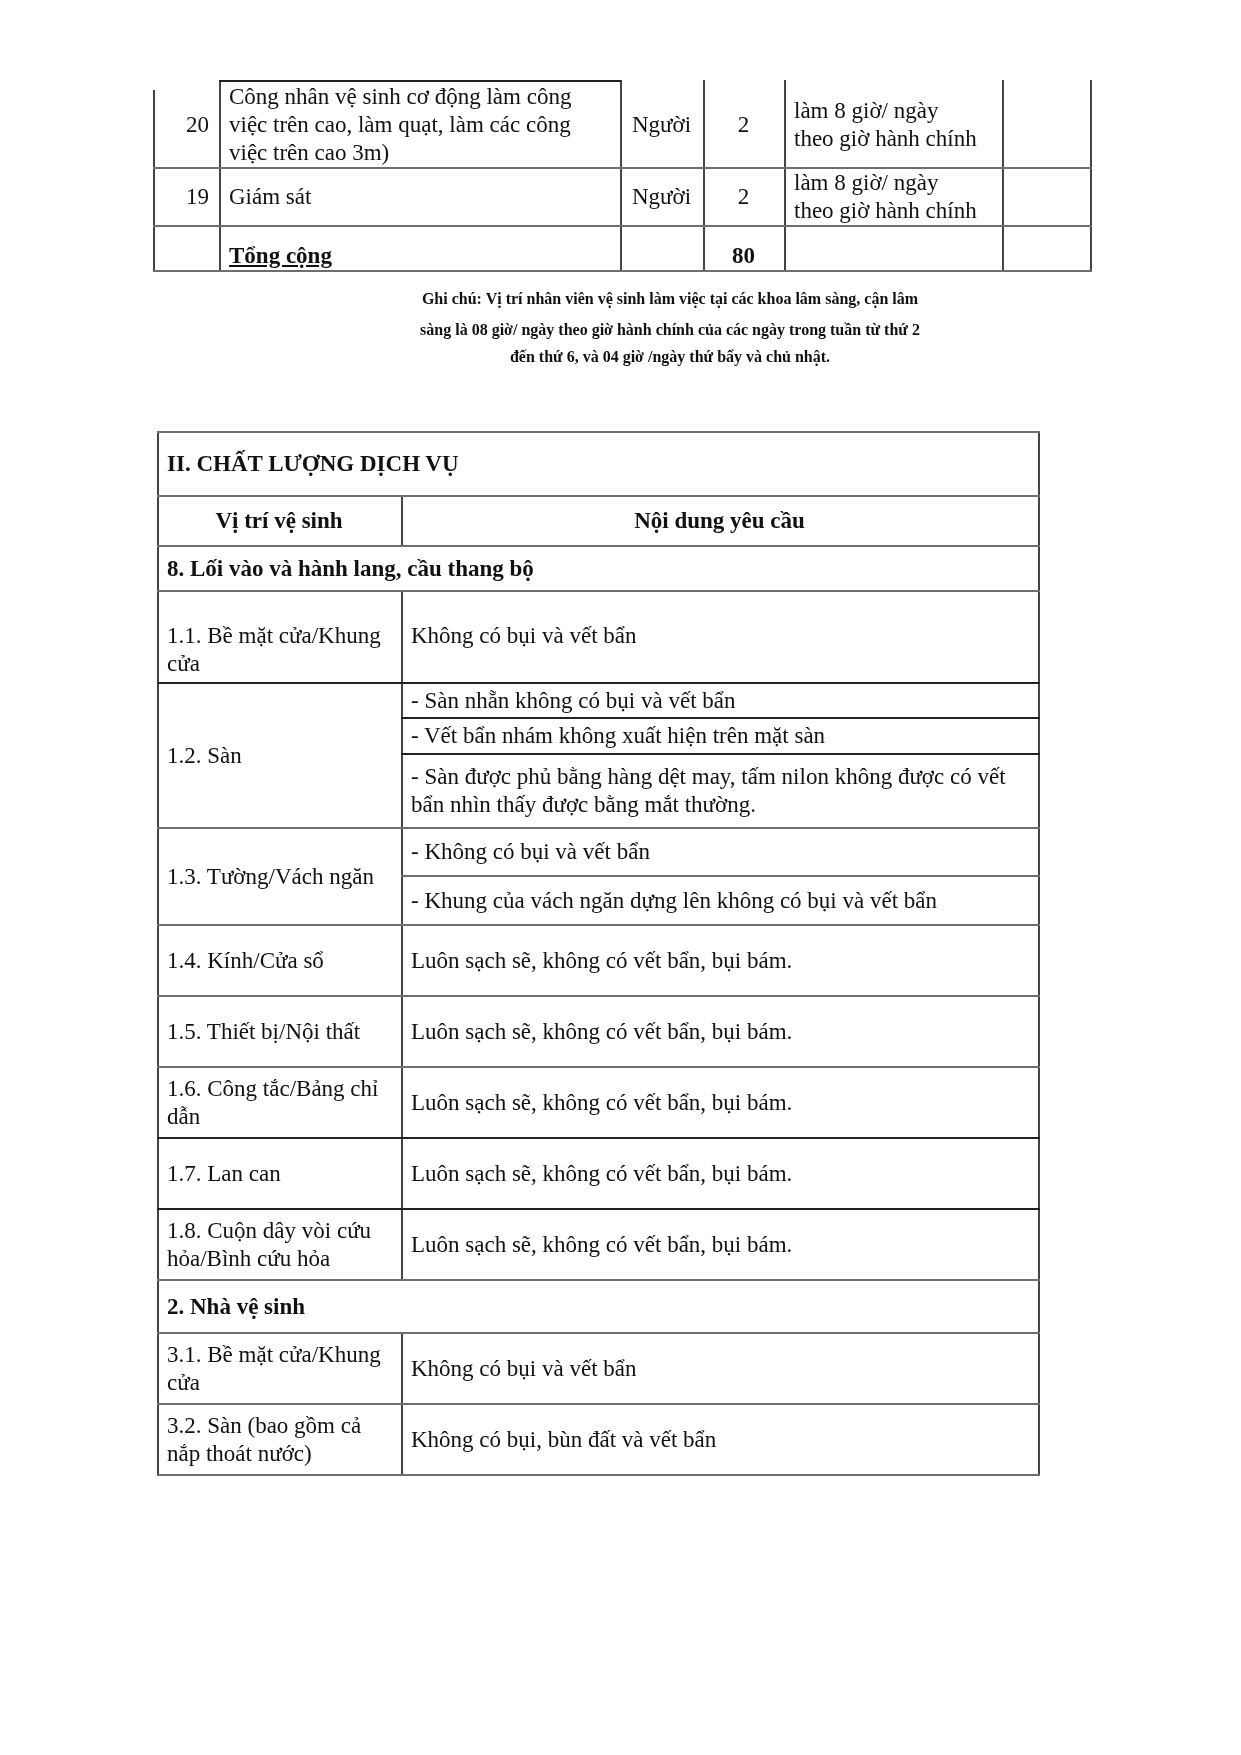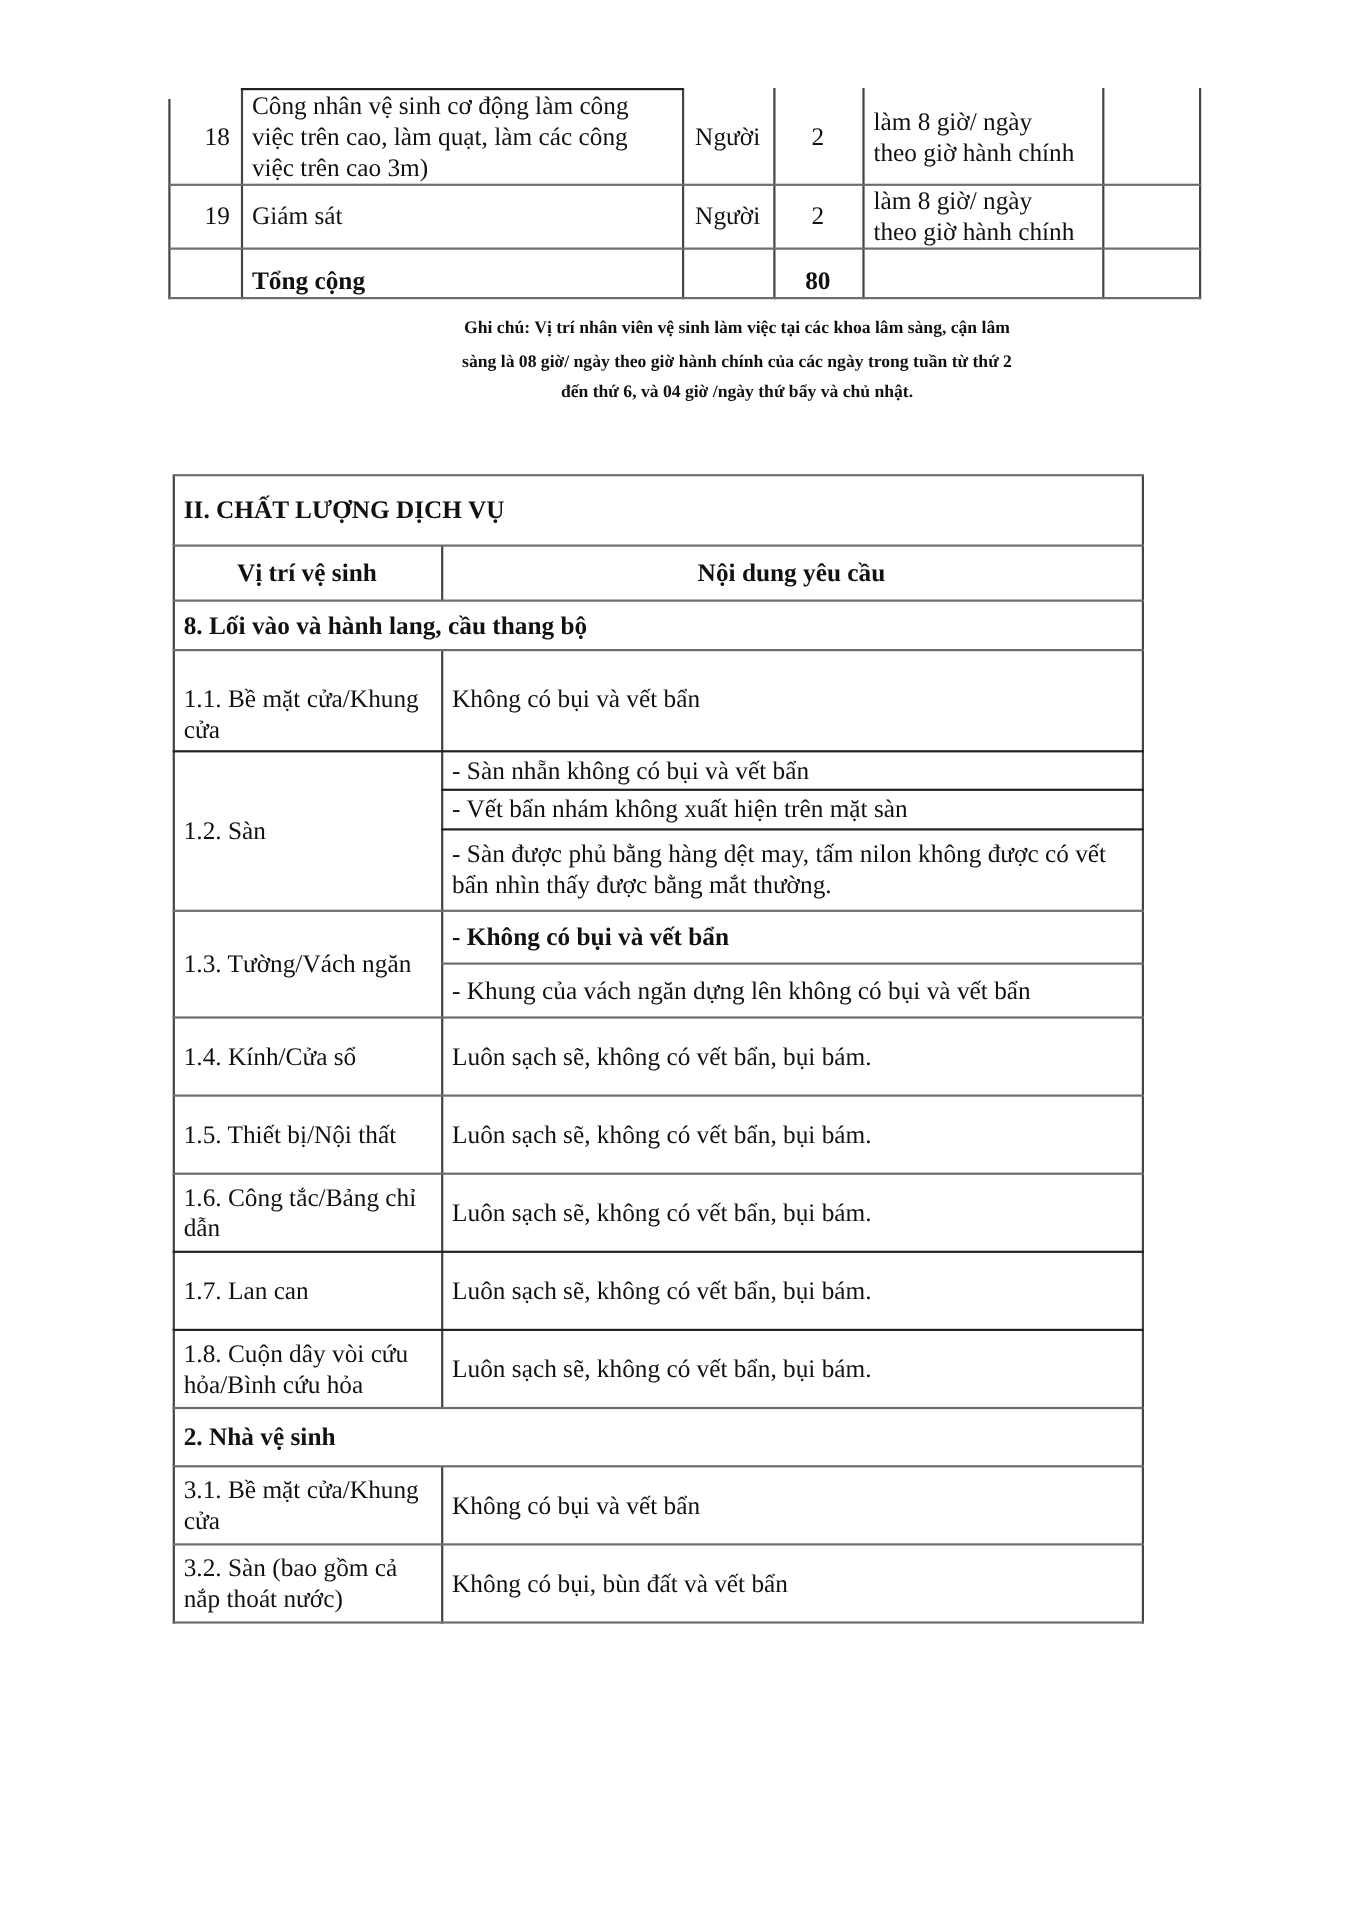--- a/index.html
+++ b/index.html
@@ -28,39 +28,39 @@
   <div class="vline" style="left:1002px; top:80px; height:192px;"></div>
   <div class="vline" style="left:1090px; top:80px; height:192px;"></div>
 
   <div class="hline dark" style="left:219px; top:80px; width:402px;"></div>
 
   <div class="hline" style="left:153px; top:167px; width:939px;"></div>
   <div class="hline" style="left:153px; top:225px; width:939px;"></div>
   <div class="hline" style="left:153px; top:270px; width:939px;"></div>
 
   <div>
-    <div class="cell right" style="left:153px; top:82px; width:66px; height:85px;">18</div>
+    <div class="cell right" style="left:153px; top:82px; width:66px; height:85px;">20</div>
     <div class="cell left" style="left:219px; top:82px; width:401px; height:85px; padding-right:8px;">Công nhân vệ sinh cơ động làm công việc trên cao, làm quạt, làm các công việc trên cao 3m)</div>
     <div class="cell center" style="left:620px; top:82px; width:83px; height:85px;">Người</div>
     <div class="cell center" style="left:703px; top:82px; width:81px; height:85px;">2</div>
     <div class="cell left" style="left:784px; top:82px; width:218px; height:85px; padding-right:20px;">làm 8 giờ/ ngày theo giờ hành chính</div>
     <div class="cell left" style="left:1002px; top:82px; width:88px; height:85px;"></div>
   </div>
 
   <div>
     <div class="cell right" style="left:153px; top:169px; width:66px; height:56px;">19</div>
     <div class="cell left" style="left:219px; top:169px; width:401px; height:56px;">Giám sát</div>
     <div class="cell center" style="left:620px; top:169px; width:83px; height:56px;">Người</div>
     <div class="cell center" style="left:703px; top:169px; width:81px; height:56px;">2</div>
     <div class="cell left" style="left:784px; top:169px; width:218px; height:56px; padding-right:20px;">làm 8 giờ/ ngày theo giờ hành chính</div>
     <div class="cell left" style="left:1002px; top:169px; width:88px; height:56px;"></div>
   </div>
 
   <div>
-    <div class="cell left bold" style="left:219px; top:227px; width:401px; height:58px;">Tổng cộng</div>
+    <div class="cell left bold" style="left:219px; top:227px; width:401px; height:58px;text-decoration:underline;">Tổng cộng</div>
     <div class="cell center bold" style="left:703px; top:227px; width:81px; height:57px;">80</div>
   </div>
 </div>
 
 <div>
   <div class="note" style="top:283px;">Ghi chú: Vị trí nhân viên vệ sinh làm việc tại các khoa lâm sàng, cận lâm</div>
   <div class="note" style="top:314px;">sàng là 08 giờ/ ngày theo giờ hành chính của các ngày trong tuần từ thứ 2</div>
   <div class="note" style="top:341px;">đến thứ 6, và 04 giờ /ngày thứ bẩy và chủ nhật.</div>
 </div>
 
@@ -106,21 +106,21 @@
 
   <div>
     <div class="cell left" style="left:157px; top:684px; width:244px; height:143px;">1.2. Sàn</div>
     <div class="cell left" style="left:401px; top:684px; width:637px; height:33px;">- Sàn nhẵn không có bụi và vết bẩn</div>
     <div class="cell left" style="left:401px; top:719px; width:637px; height:34px;">- Vết bẩn nhám không xuất hiện trên mặt sàn</div>
     <div class="cell left" style="left:401px; top:755px; width:637px; height:72px; padding-right:20px;">- Sàn được phủ bằng hàng dệt may, tấm nilon không được có vết bẩn nhìn thấy được bằng mắt thường.</div>
   </div>
 
   <div>
     <div class="cell left" style="left:157px; top:829px; width:244px; height:95px;">1.3. Tường/Vách ngăn</div>
-    <div class="cell left" style="left:401px; top:829px; width:637px; height:46px;font-weight:bold;">- Không có bụi và vết bẩn</div>
+    <div class="cell left" style="left:401px; top:829px; width:637px; height:46px;">- Không có bụi và vết bẩn</div>
     <div class="cell left" style="left:401px; top:877px; width:637px; height:47px;text-align:right;">- Khung của vách ngăn dựng lên không có bụi và vết bẩn</div>
   </div>
 
   <div>
     <div class="cell left" style="left:157px; top:926px; width:244px; height:69px;">1.4. Kính/Cửa sổ</div>
     <div class="cell left" style="left:401px; top:926px; width:637px; height:69px;">Luôn sạch sẽ, không có vết bẩn, bụi bám.</div>
   </div>
 
   <div>
     <div class="cell left" style="left:157px; top:997px; width:244px; height:69px;">1.5. Thiết bị/Nội thất</div>

